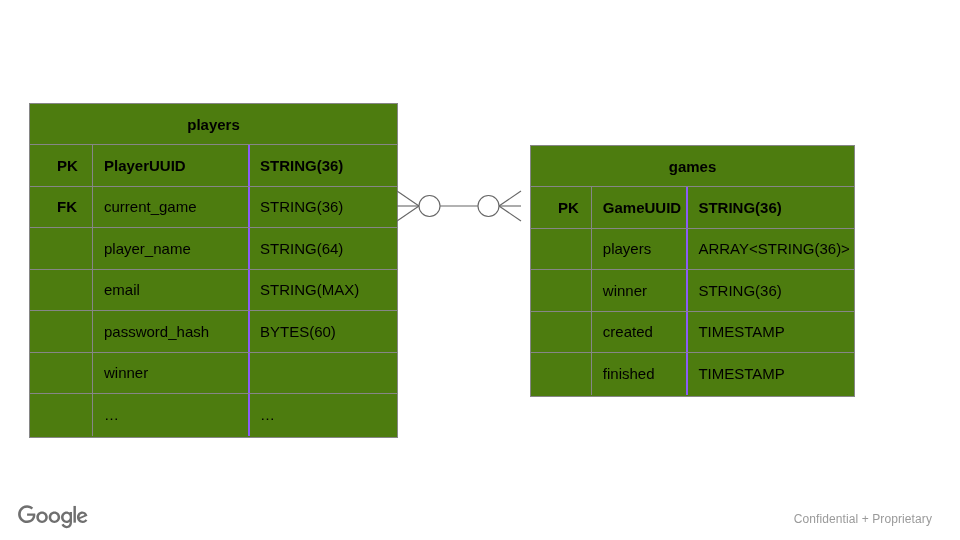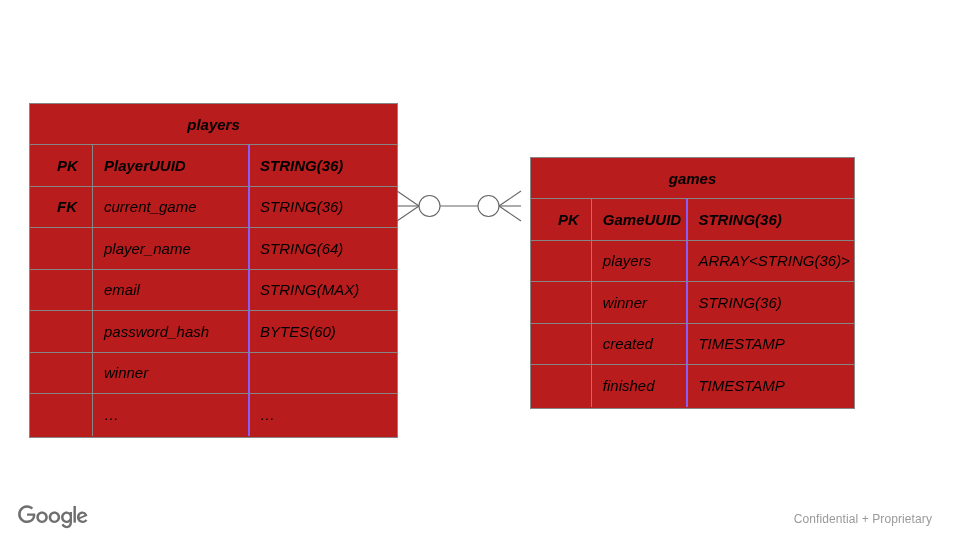--- a/index.html
+++ b/index.html
@@ -18,22 +18,21 @@
   .slide {
     position: absolute;
     inset: 0;
   }
 
   
   .entity {
     position: absolute;
     border: 1px solid #868686;
     box-sizing: border-box;
-    background: #b91c1c;
-    font-style: italic;
+    background: #4d7c0f;
   }
   .entity-title {
     height: 41px;
     line-height: 41px;
     text-align: center;
     font-weight: bold;
     font-size: 15px;
     color: #000000;
     border-bottom: 1px solid #868686;
     box-sizing: border-box;
@@ -81,21 +80,21 @@
     width: 369px;
     height: 335px;
   }
   #entity-players .cell-key  { width: 63px; }
   #entity-players .cell-name { width: 157px; }
   #entity-players .cell-type { width: 147px; }
 
   
   #entity-games {
     left: 530px;
-    top: 157px;
+    top: 145px;
     width: 325px;
     height: 252px;
   }
   #entity-games .cell-key  { width: 70px; }
   #entity-games .cell-name { width: 120px; text-align: center; }
   #entity-games .cell-type { width: 209px; }
 
   
   #relationship {
     position: absolute;

